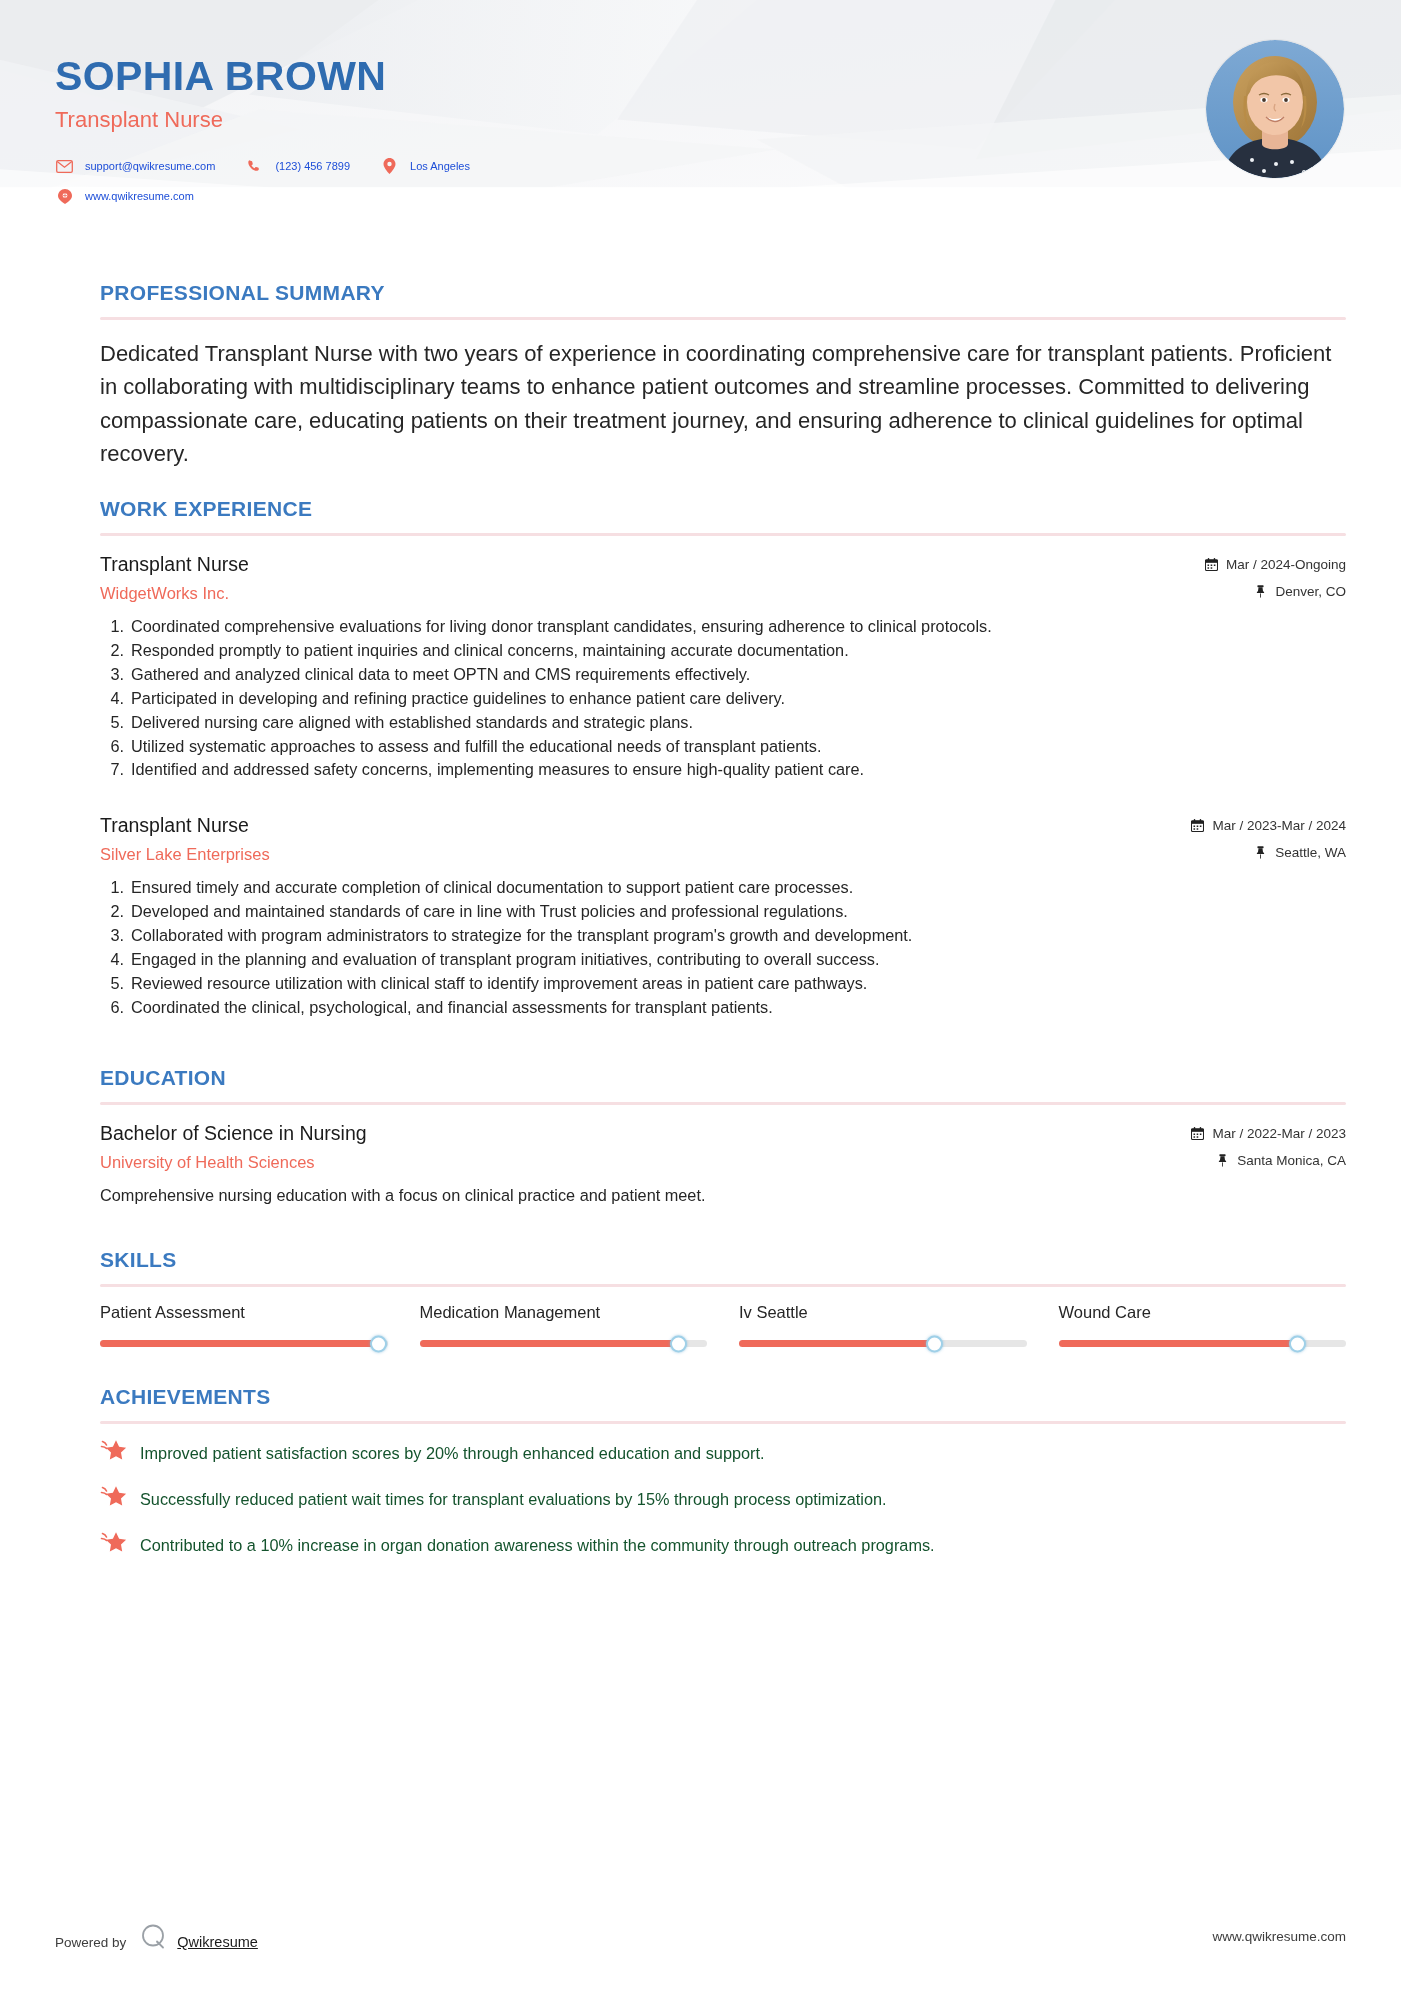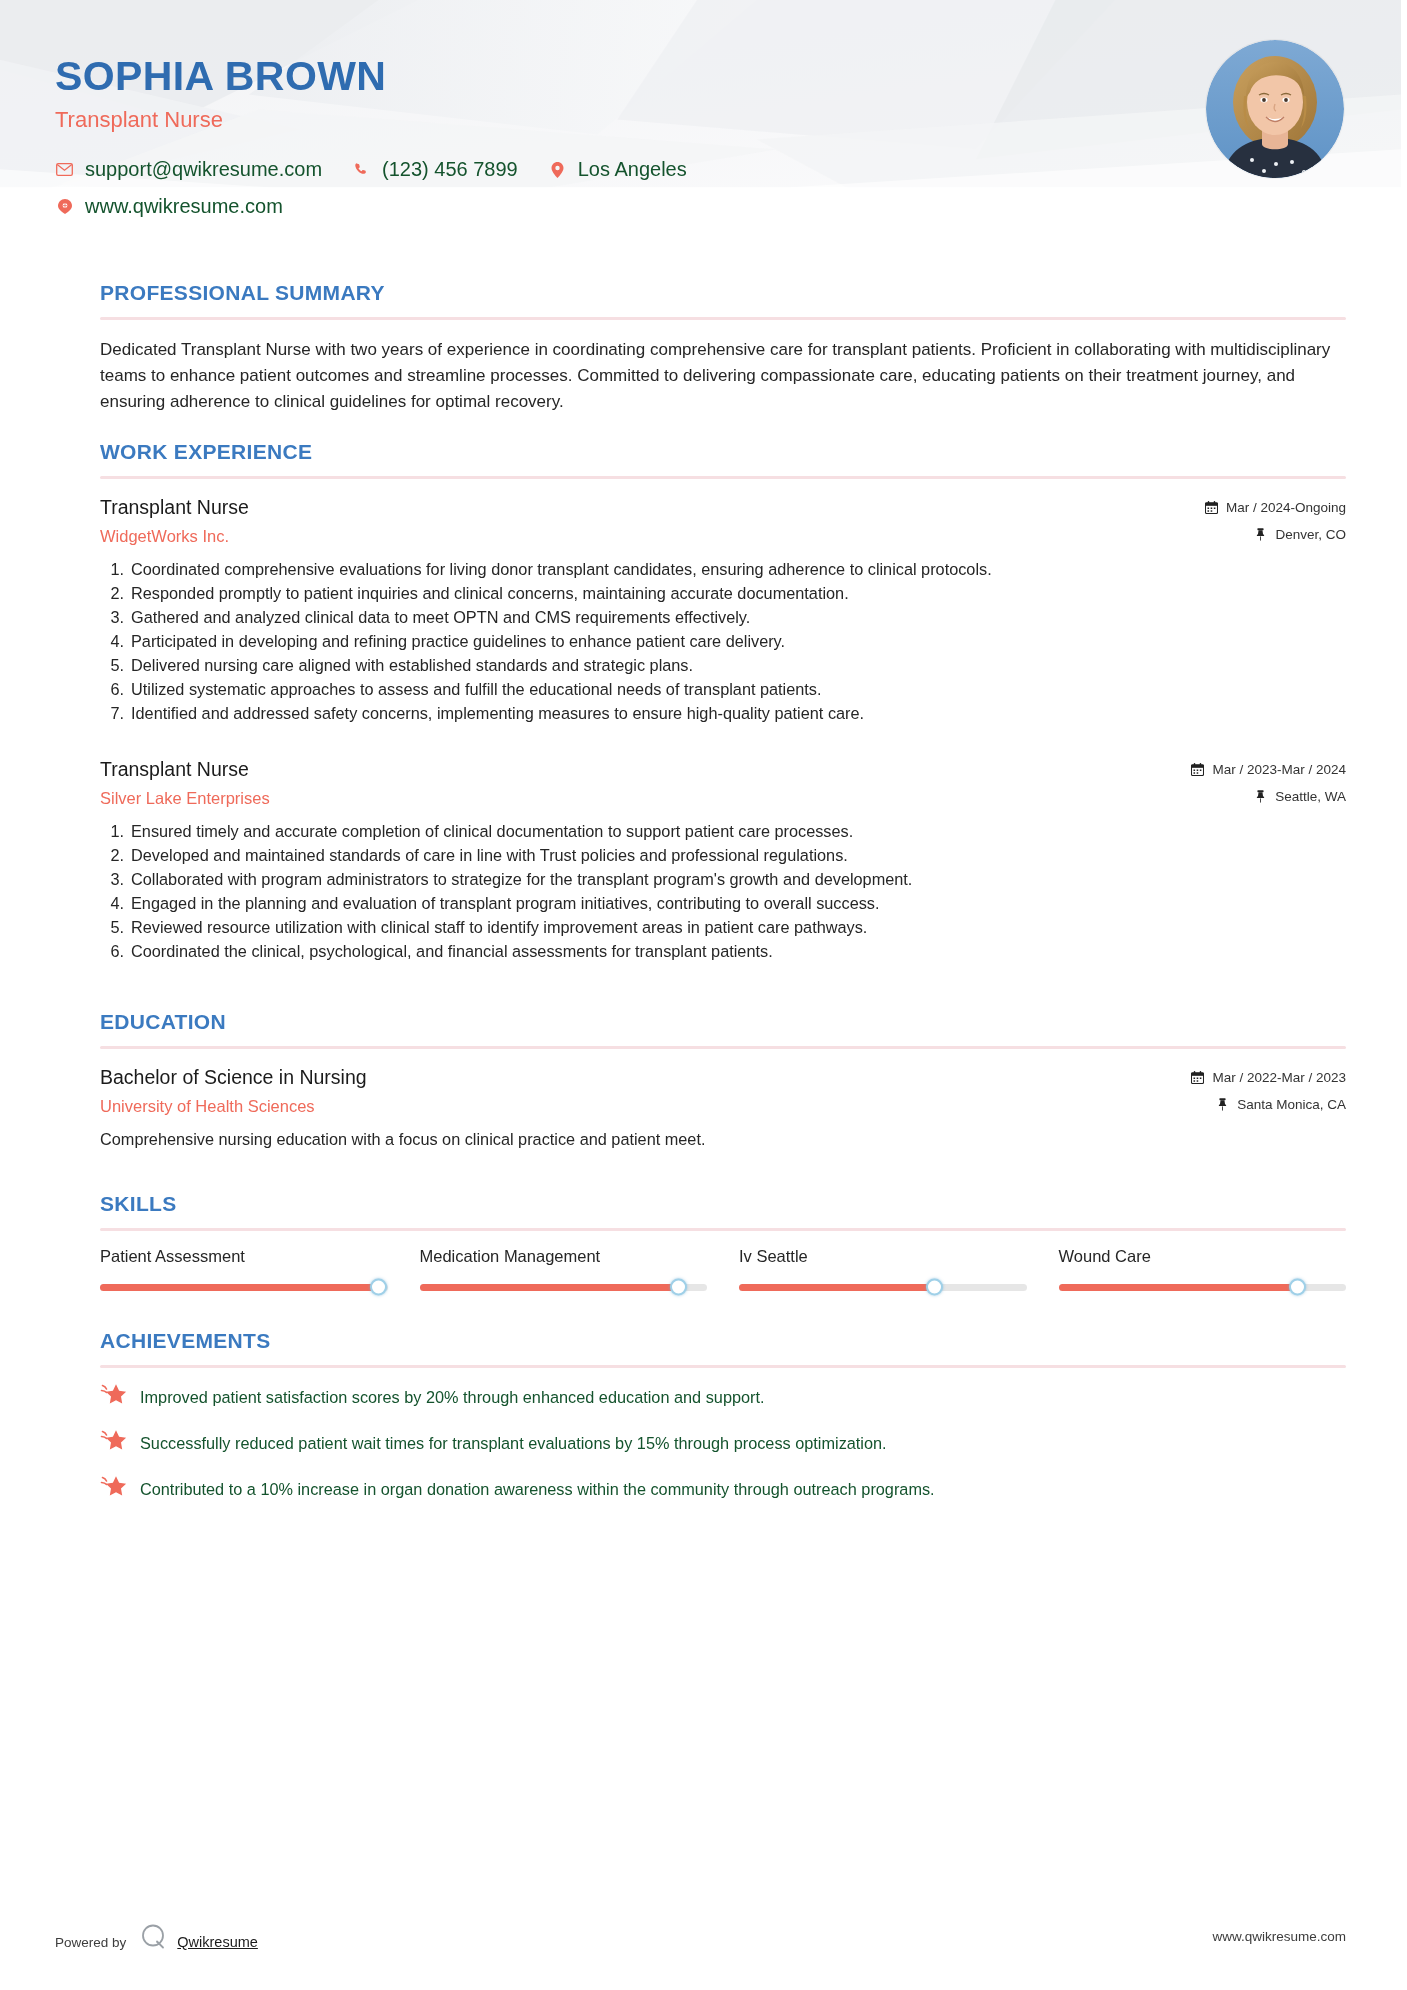--- a/index.html
+++ b/index.html
@@ -44,22 +44,22 @@
     align-items:center;
     margin-top:25px;
     gap:0px;
     flex-wrap:wrap;
   }
   .contact-row.second { margin-top:14px; }
   .contact-item {
     display:flex;
     align-items:center;
     margin-right:30px;
-    font-size:20px;
-    color:#14532d;
+    font-size:11px;
+    color:#1d4ed8;
     white-space:nowrap;
   }
   .contact-item .ico {
     display:inline-flex;
     align-items:center;
     justify-content:center;
     width:19px;
     height:16px;
     margin-right:11px;
     color:#ef6a5a;
@@ -89,21 +89,21 @@
   }
   .rule {
     height:3px;
     background:#f6dfe2;
     margin-top:12px;
     border-radius:2px;
   }
   .section-body { margin-top:17px; }
 
   .summary {
-    font-size:17px;
+    font-size:22px;
     line-height:1.52;
     color:#262626;
   }
 
   
   .entry { margin-top:6px; }
   .entry + .entry { margin-top:32px; }
   .entry-head {
     display:flex;
     justify-content:space-between;

